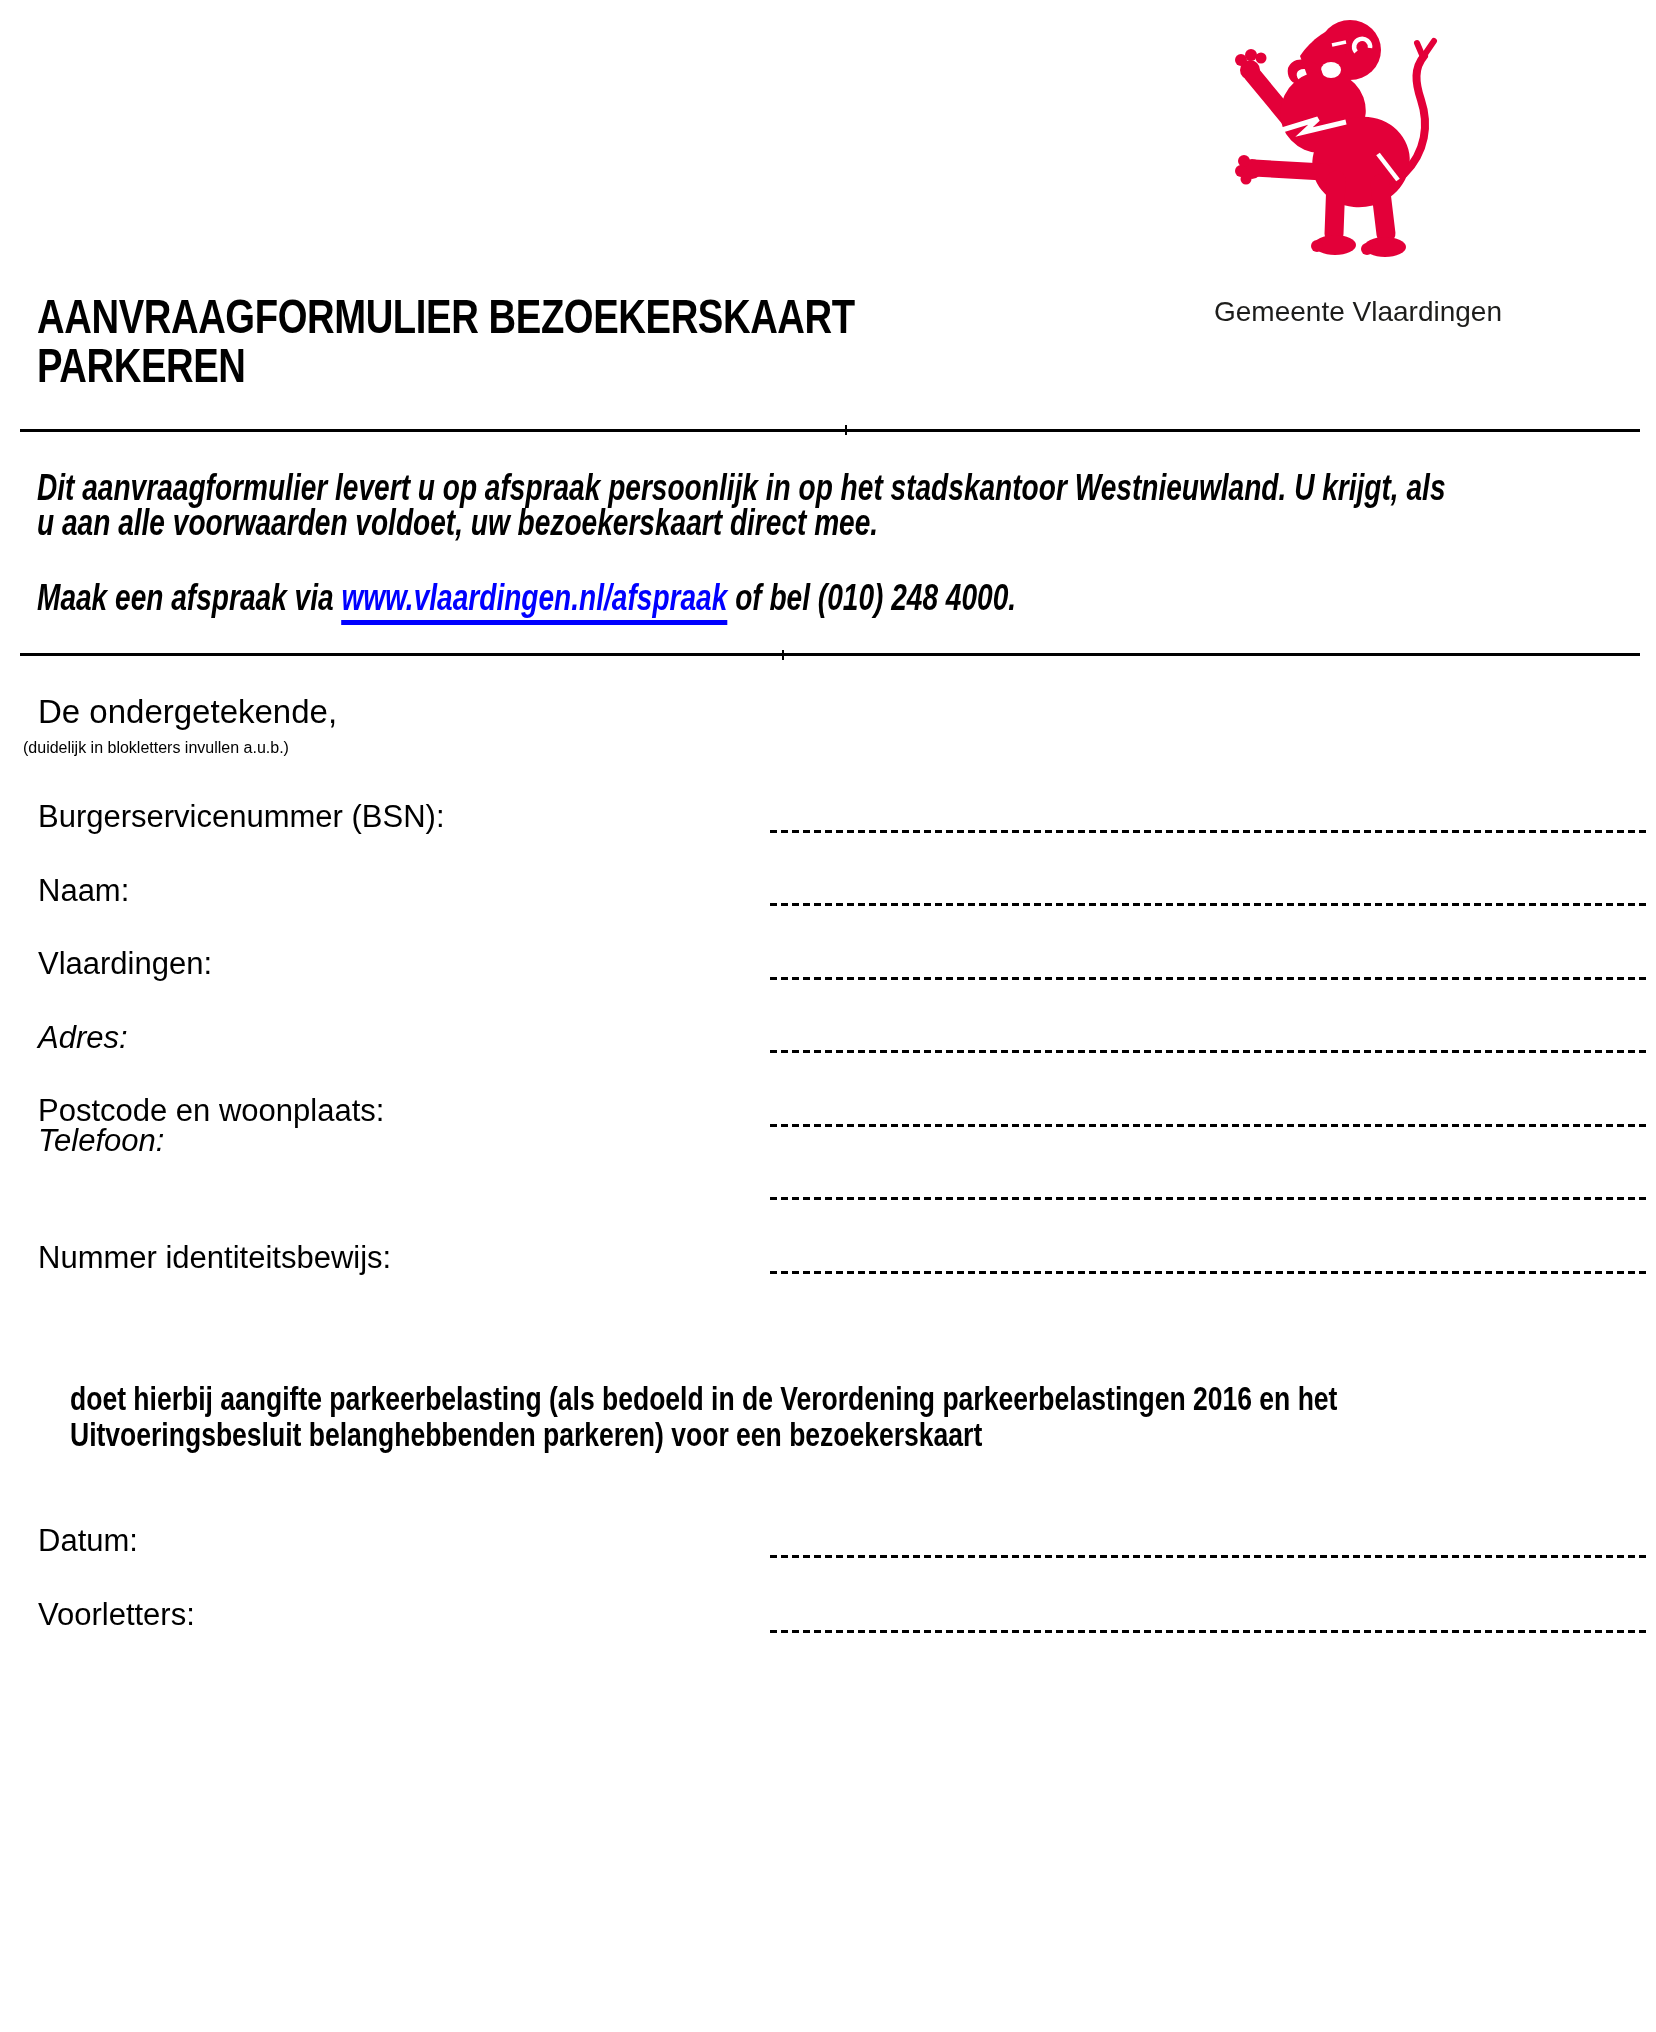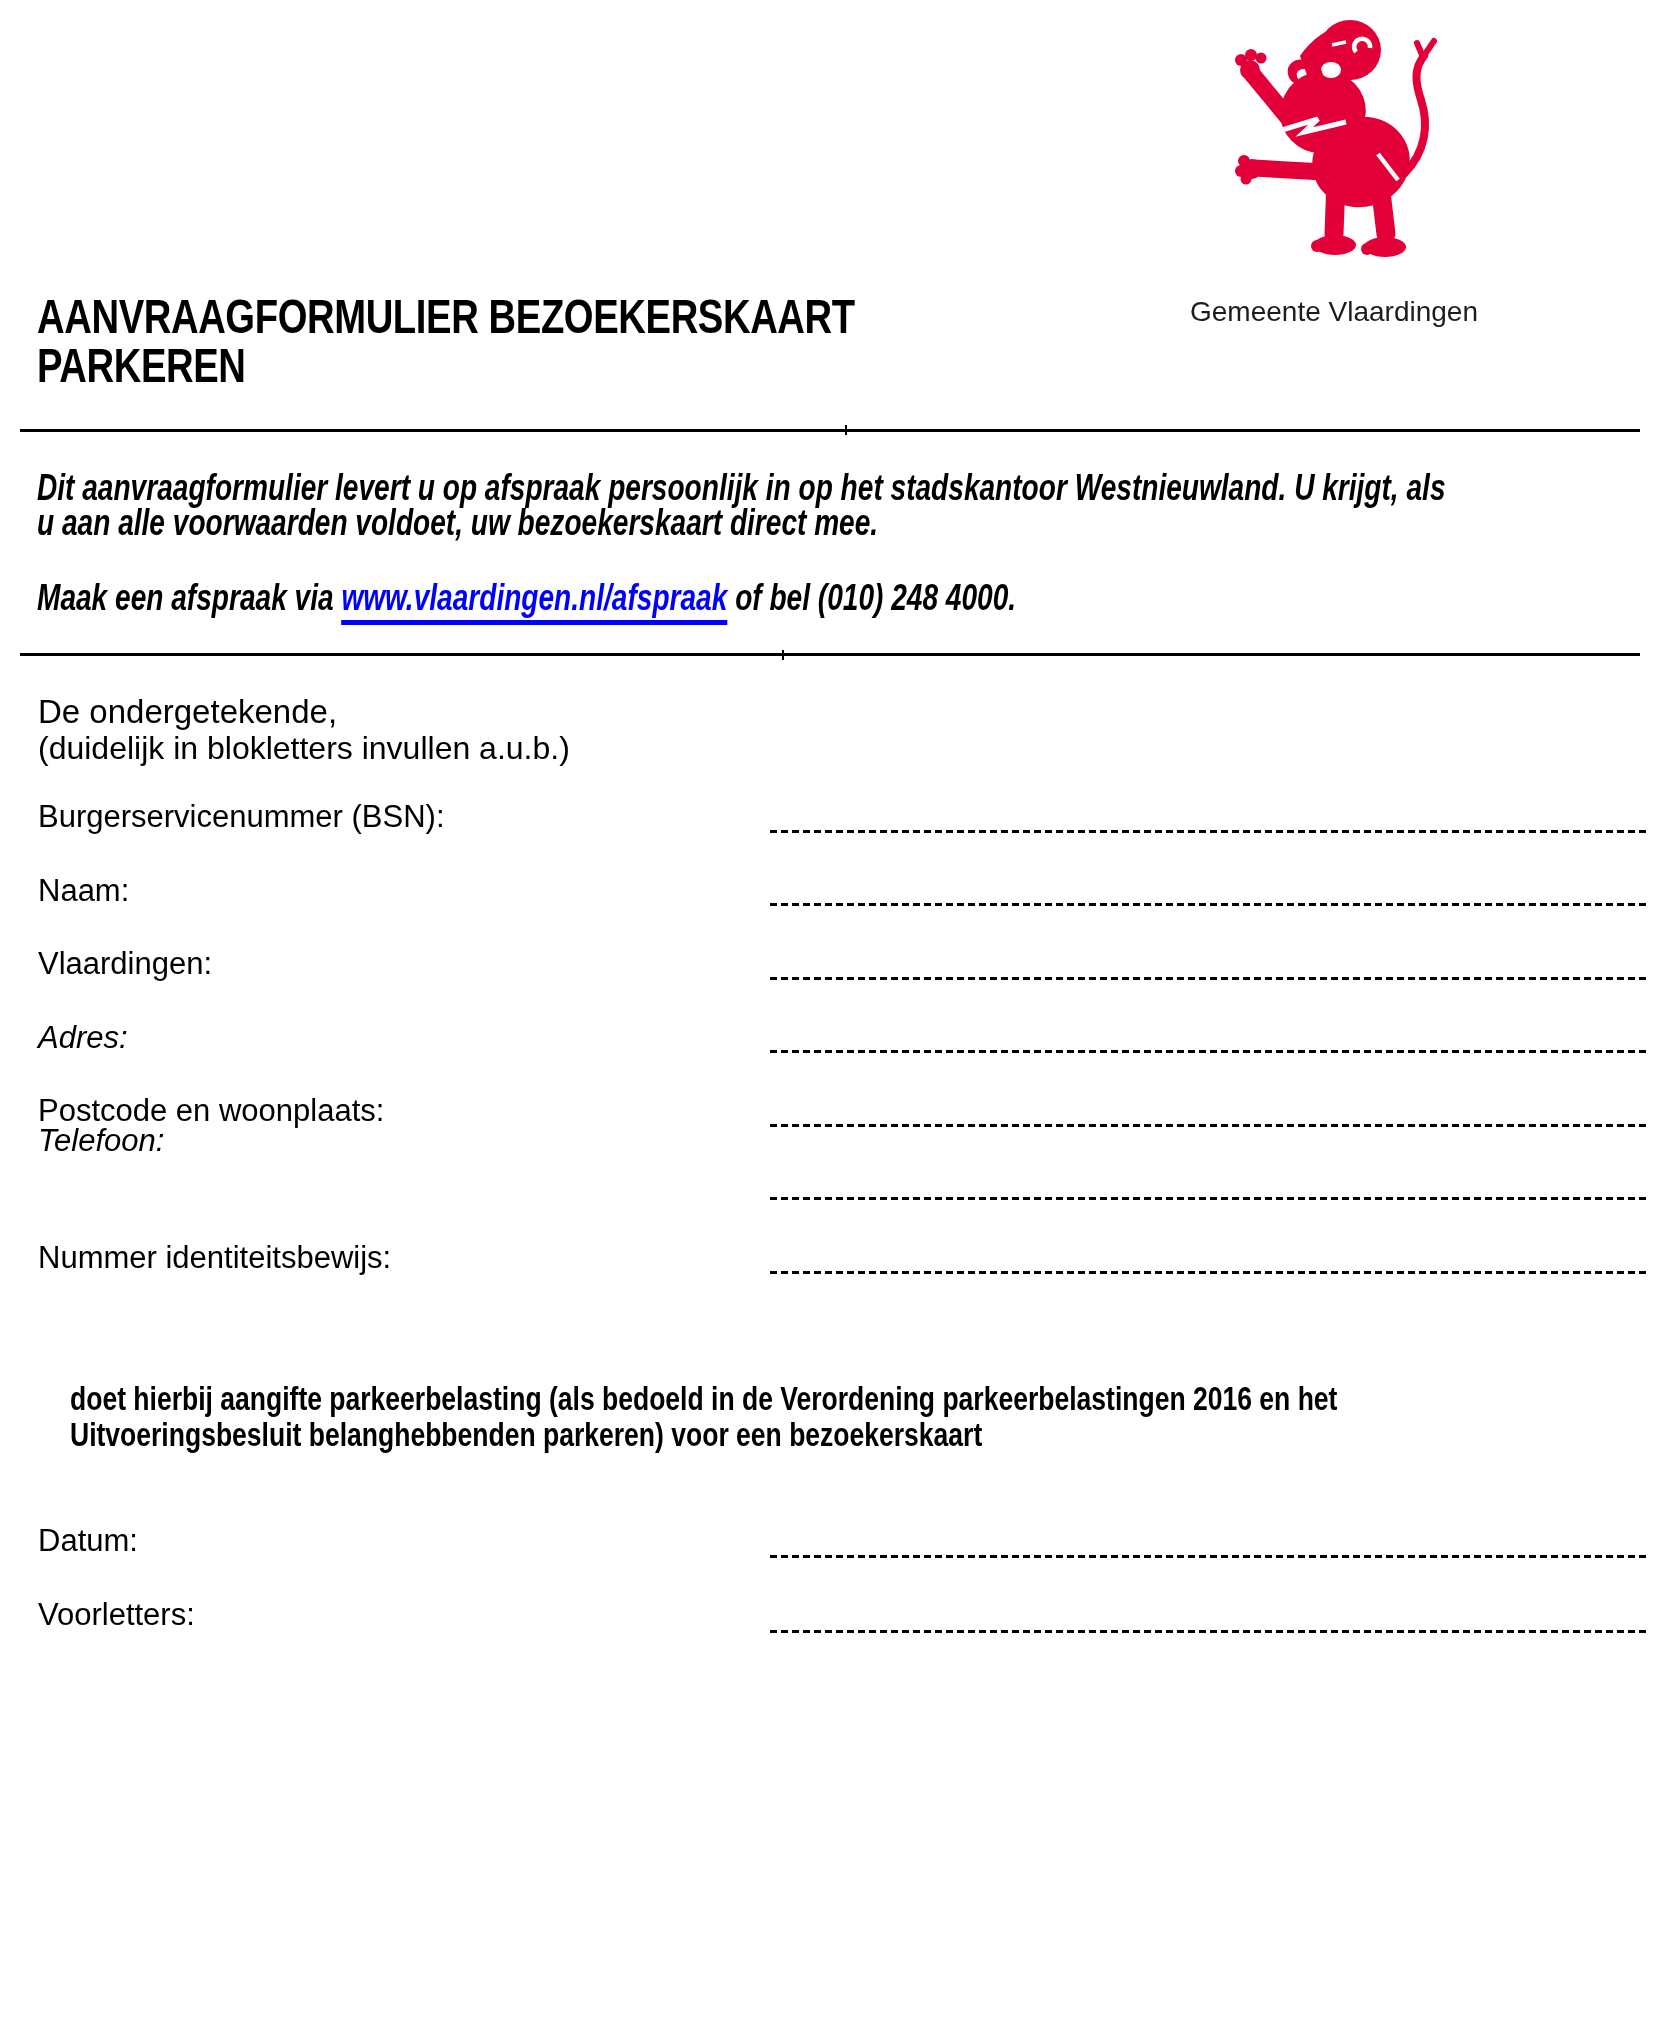--- a/index.html
+++ b/index.html
@@ -33,38 +33,38 @@
     font-size:36px;font-weight:bold;font-style:italic;line-height:40px;
   }
   .link{
     color:#0000FF;
     border-bottom:5px solid #0000FF;
     padding-bottom:2px;
     margin-left:10px;
     cursor:pointer;
   }
   .heading{left:38px;top:695px;font-size:33px;line-height:34px;}
-  .note{left:38px;top:734px;font-size:32px;line-height:28px;}
+  .note{left:23px;top:734px;font-size:16px;line-height:28px;}
 
   .flabel{left:38px;font-size:31px;line-height:33px;white-space:nowrap;text-align:center;}
   .fline{
     left:770px;width:878px;height:3px;
     background:repeating-linear-gradient(90deg,#000 0 7px,transparent 7px 11px);
     cursor:text;
   }
 
   .statement{
     left:70px;top:1380px;
     font-size:34px;font-weight:bold;line-height:36px;
   }
 
   .logo{left:1228px;top:12px;width:212px;height:248px;}
   .caption{
     left:1190px;top:296px;width:312px;
-    font-size:28px;color:#1d1d1b;text-align:left;white-space:nowrap;
+    font-size:28px;color:#1d1d1b;text-align:right;white-space:nowrap;
   }
 </style>
 </head>
 <body>
 
 <div class="page">
 
   <div class="abs logo">
     <svg width="212" height="248" viewBox="0 0 212 248">
       <g>

